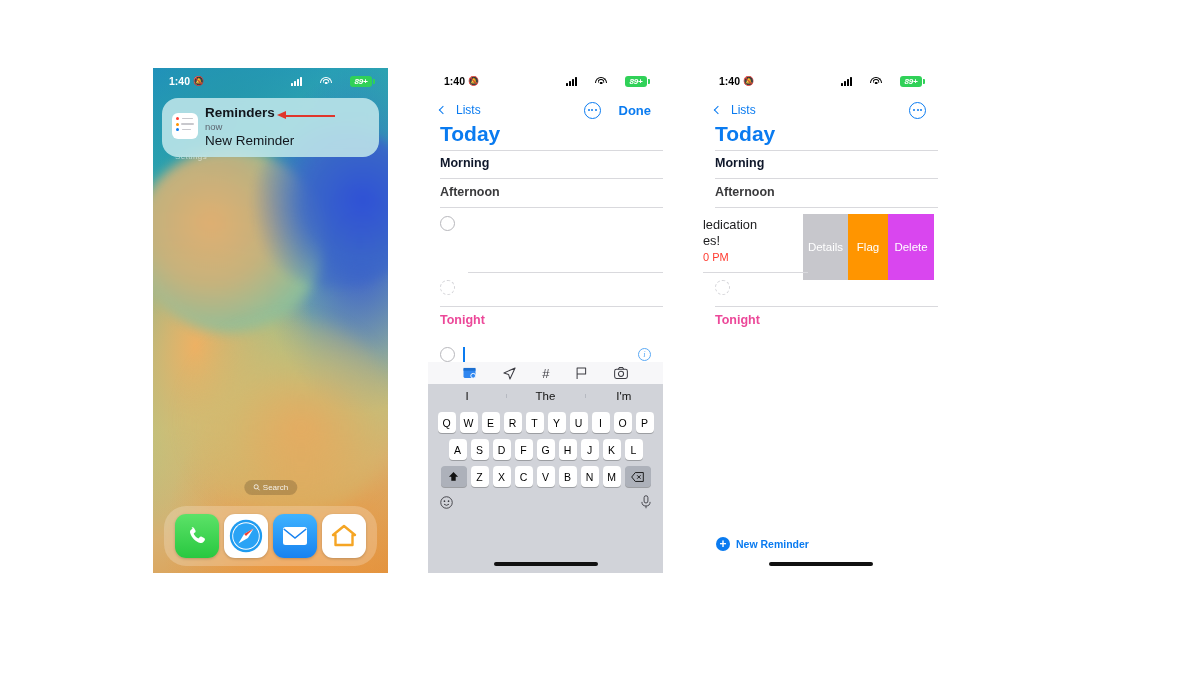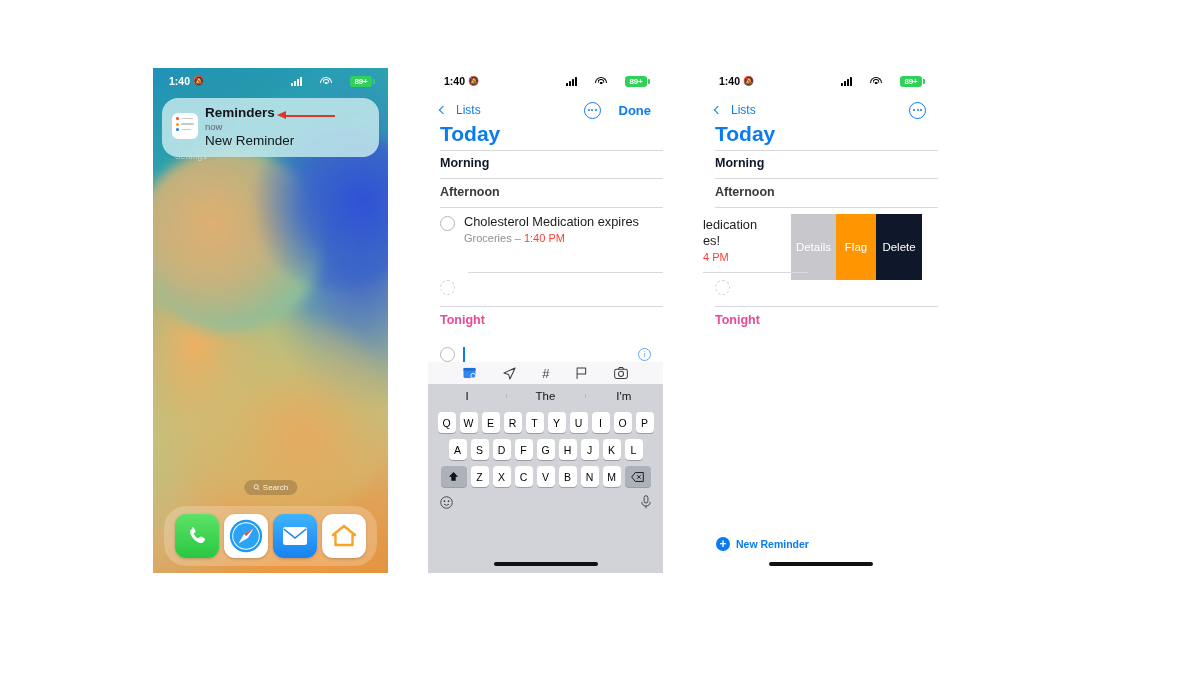--- a/index.html
+++ b/index.html
@@ -46,21 +46,21 @@
 
   .statusbar {
     position: absolute; left: 0; right: 0; top: 0; height: 26px;
     display: flex; align-items: center; justify-content: space-between;
     padding: 0 16px;
     font-size: 10.5px; font-weight: bold;
   }
   .statusbar.light { color: #ffffff; }
   .statusbar.dark  { color: #000000; }
   .sb-left { display: flex; align-items: center; gap: 3px; }
-  .sb-right { display: flex; align-items: center; gap: 18px; }
+  .sb-right { display: flex; align-items: center; gap: 18px; font-style: italic; }
   .bell-off { font-size: 9px; }
 
   .sig-bars { display: inline-flex; align-items: flex-end; gap: 1px; height: 9px; }
   .sig-bars i { display: block; width: 2px; background: currentColor; border-radius: .5px; }
   .sig-bars i:nth-child(1) { height: 3px; }
   .sig-bars i:nth-child(2) { height: 5px; }
   .sig-bars i:nth-child(3) { height: 7px; }
   .sig-bars i:nth-child(4) { height: 9px; }
 
   .wifi-ico { width: 12px; height: 9px; position: relative; }
@@ -239,21 +239,21 @@
   }
 
   
   .swipe-actions { position: absolute; display: flex; height: 66px; }
   .swipe-btn {
     display: flex; align-items: center; justify-content: center;
     color: #fff; font-size: 11.5px;
   }
   .sa-details { background: #c7c7cc; width: 45px; }
   .sa-flag { background: #ff9500; width: 40px; }
-  .sa-delete { background: #0f172a; width: 46px; }
+  .sa-delete { background: #d946ef; width: 46px; }
 
   .new-rem {
     position: absolute; display: flex; align-items: center; gap: 6px;
     font-size: 10.5px; font-weight: bold; color: #0a7bf0;
   }
   .plus-ico {
     width: 14px; height: 14px; border-radius: 50%; background: #0a7bf0;
     color: #fff; font-size: 12px; line-height: 12px;
     display: flex; align-items: center; justify-content: center; font-weight: bold;
   }
@@ -395,28 +395,20 @@
     <div class="list-title">Today</div>
 
     <div class="hr" style="left:12px; right:0; top:82px;"></div>
     <div class="section-hdr sec-morning" style="top:88px;">Morning</div>
     <div class="hr" style="left:12px; right:0; top:110px;"></div>
     <div class="section-hdr sec-afternoon" style="top:117px;">Afternoon</div>
     <div class="hr" style="left:12px; right:0; top:139px;"></div>
 
     <div class="rem-row" style="left:12px; top:146px; right:12px;">
       <div class="circ" style="margin-top:2px;"></div>
-      <div>
-        <div class="rem-txt">Cholesterol Medication expires</div>
-        <div class="rem-sub">
-          <span>Groceries</span>
-          <span>–</span>
-          <span class="time">1:40 PM</span>
-        </div>
-      </div>
     </div>
     <div class="hr" style="left:40px; right:0; top:204px;"></div>
 
     <div class="rem-row" style="left:12px; top:212px;">
       <div class="circ dashed"></div>
     </div>
     <div class="hr" style="left:12px; right:0; top:238px;"></div>
     <div class="section-hdr sec-tonight" style="top:245px;">Tonight</div>
 
     <div class="input-row" style="top:275px; height:22px;">
@@ -553,23 +545,23 @@
     <div class="hr" style="left:12px; right:0; top:82px;"></div>
     <div class="section-hdr sec-morning" style="top:88px;">Morning</div>
     <div class="hr" style="left:12px; right:0; top:110px;"></div>
     <div class="section-hdr sec-afternoon" style="top:117px;">Afternoon</div>
     <div class="hr" style="left:12px; right:0; top:139px;"></div>
 
     <div style="position:absolute; left:0; top:146px; width:235px; height:66px; overflow:hidden;">
       <div style="position:absolute; left:0; top:0; padding:3px 0 0 0;">
         <div class="rem-txt">ledication</div>
         <div class="rem-txt">es!</div>
-        <div class="rem-sub" style="color:#ff3b30;">4 PM</div>
-      </div>
-      <div class="swipe-actions" style="right:16px; top:0;">
+        <div class="rem-sub" style="color:#ff3b30;">0 PM</div>
+      </div>
+      <div class="swipe-actions" style="right:4px; top:0;">
         <div class="swipe-btn sa-details">Details</div>
         <div class="swipe-btn sa-flag">Flag</div>
         <div class="swipe-btn sa-delete">Delete</div>
       </div>
     </div>
     <div class="hr" style="left:0; width:105px; top:204px;"></div>
 
     <div class="rem-row" style="left:12px; top:212px;">
       <div class="circ dashed"></div>
     </div>

